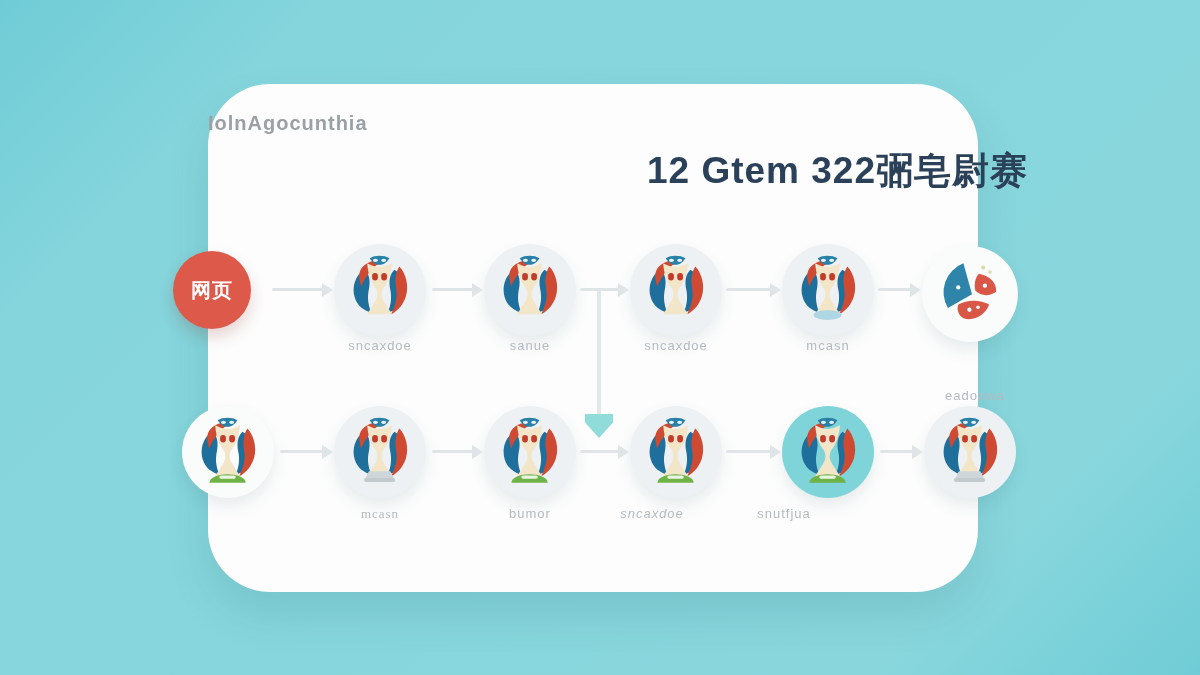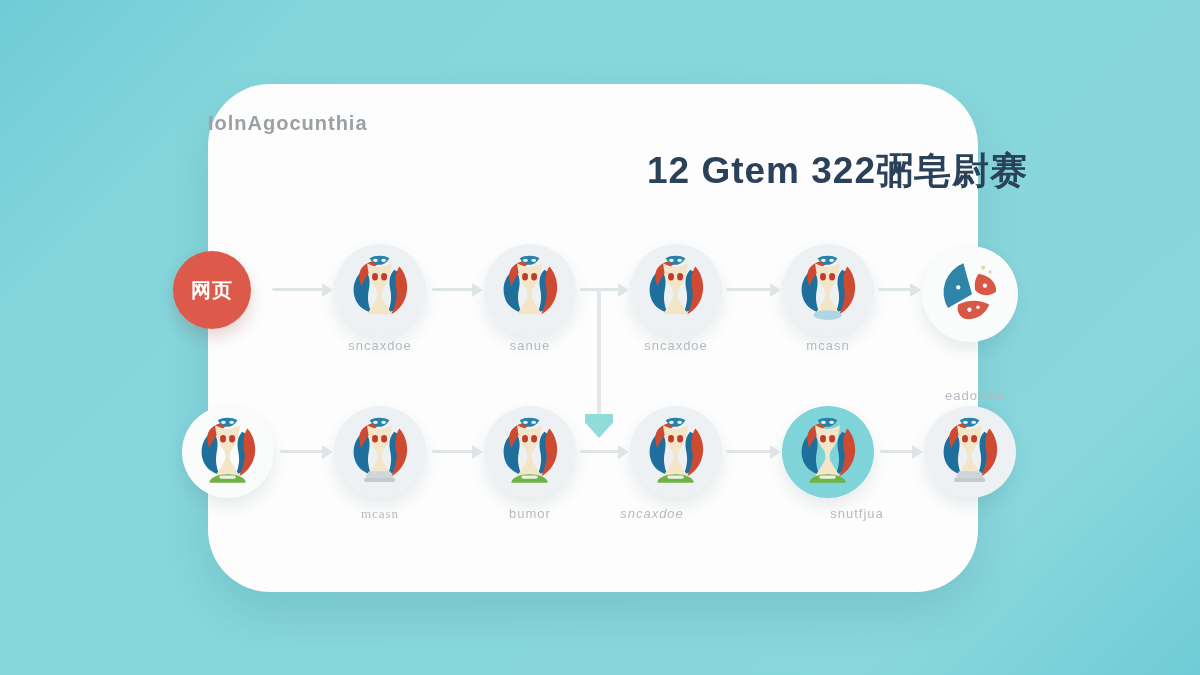--- a/index.html
+++ b/index.html
@@ -177,21 +177,21 @@
   <div class="node bg-gray" style="left:924px;top:406px;">
     <svg viewBox="0 0 96 96">
         <use href="#sym-trophy"></use>
         <use href="#sym-base"></use>
       </svg>
   </div>
 
   <div class="caption" style="left:310px;top:506px;font-family:Liberation Serif, serif;">mcasn</div>
   <div class="caption" style="left:460px;top:506px;">bumor</div>
   <div class="caption" style="left:582px;top:506px;font-style:italic;">sncaxdoe</div>
-  <div class="caption" style="left:787px;top:506px;">snutfjua</div>
+  <div class="caption" style="left:714px;top:506px;">snutfjua</div>
 
   <div class="arrow" style="left:280px;top:450px;width:44px;"></div>
   <div class="arrow" style="left:432px;top:450px;width:42px;"></div>
   <div class="arrow" style="left:580px;top:450px;width:40px;"></div>
   <div class="arrow" style="left:726px;top:450px;width:46px;"></div>
   <div class="arrow" style="left:880px;top:450px;width:34px;"></div>
 
 </div>
 
 </body></html>

